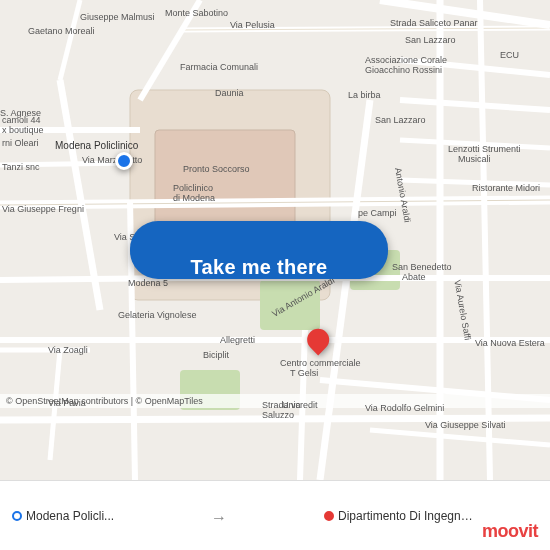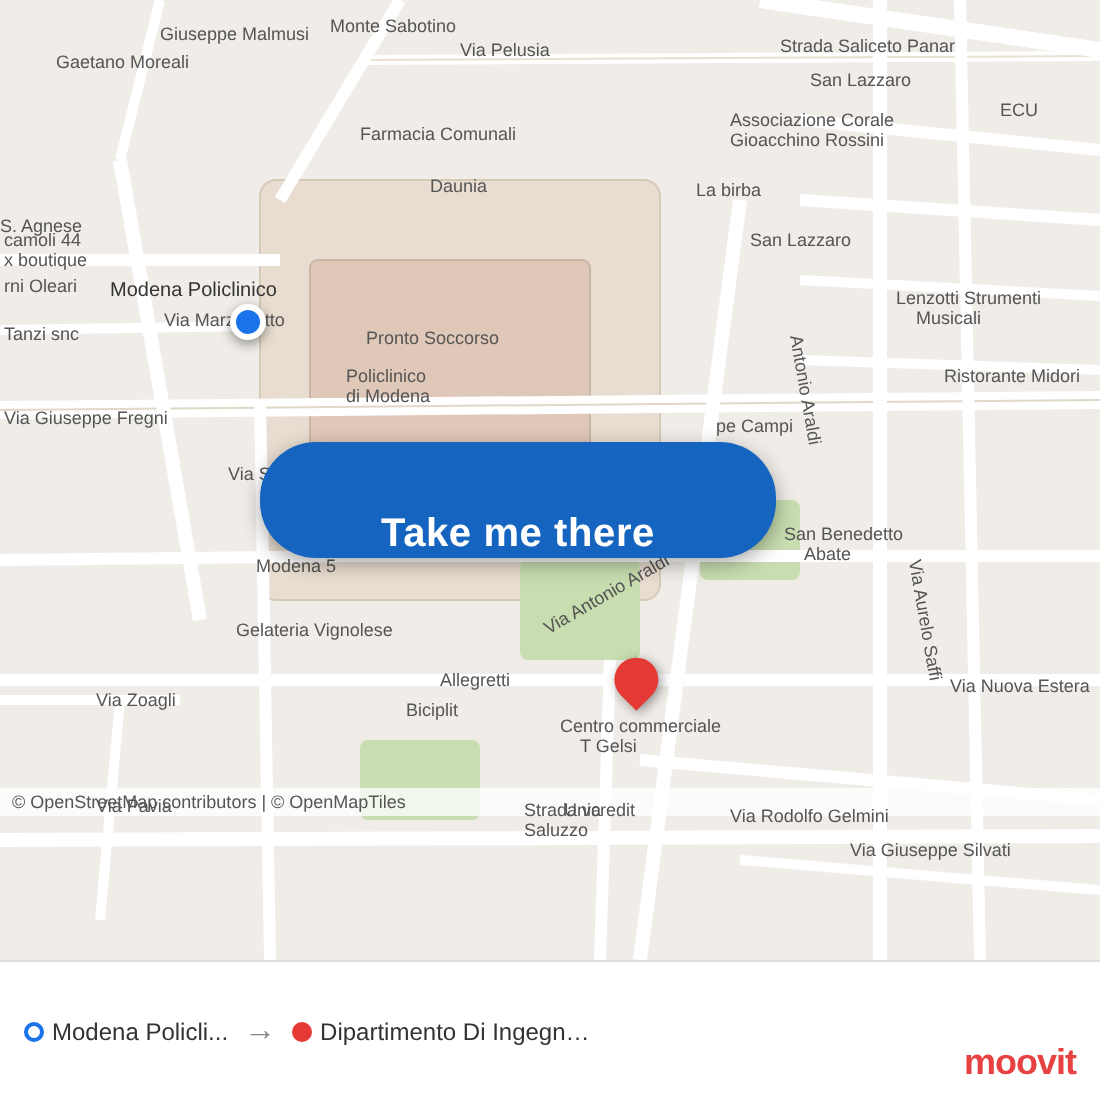--- a/index.html
+++ b/index.html
@@ -46,20 +46,21 @@
       letter-spacing: -0.5px;
       margin-top: 32px;
     }
 
     .bottom-locations {
       display: flex;
       align-items: center;
       gap: 8px;
       flex: 1;
       padding-right: 60px;
+      justify-content: space-between;
     }
 
     .location-item {
       display: flex;
       align-items: center;
       gap: 4px;
     }
 
     .location-dot {
       width: 10px;

